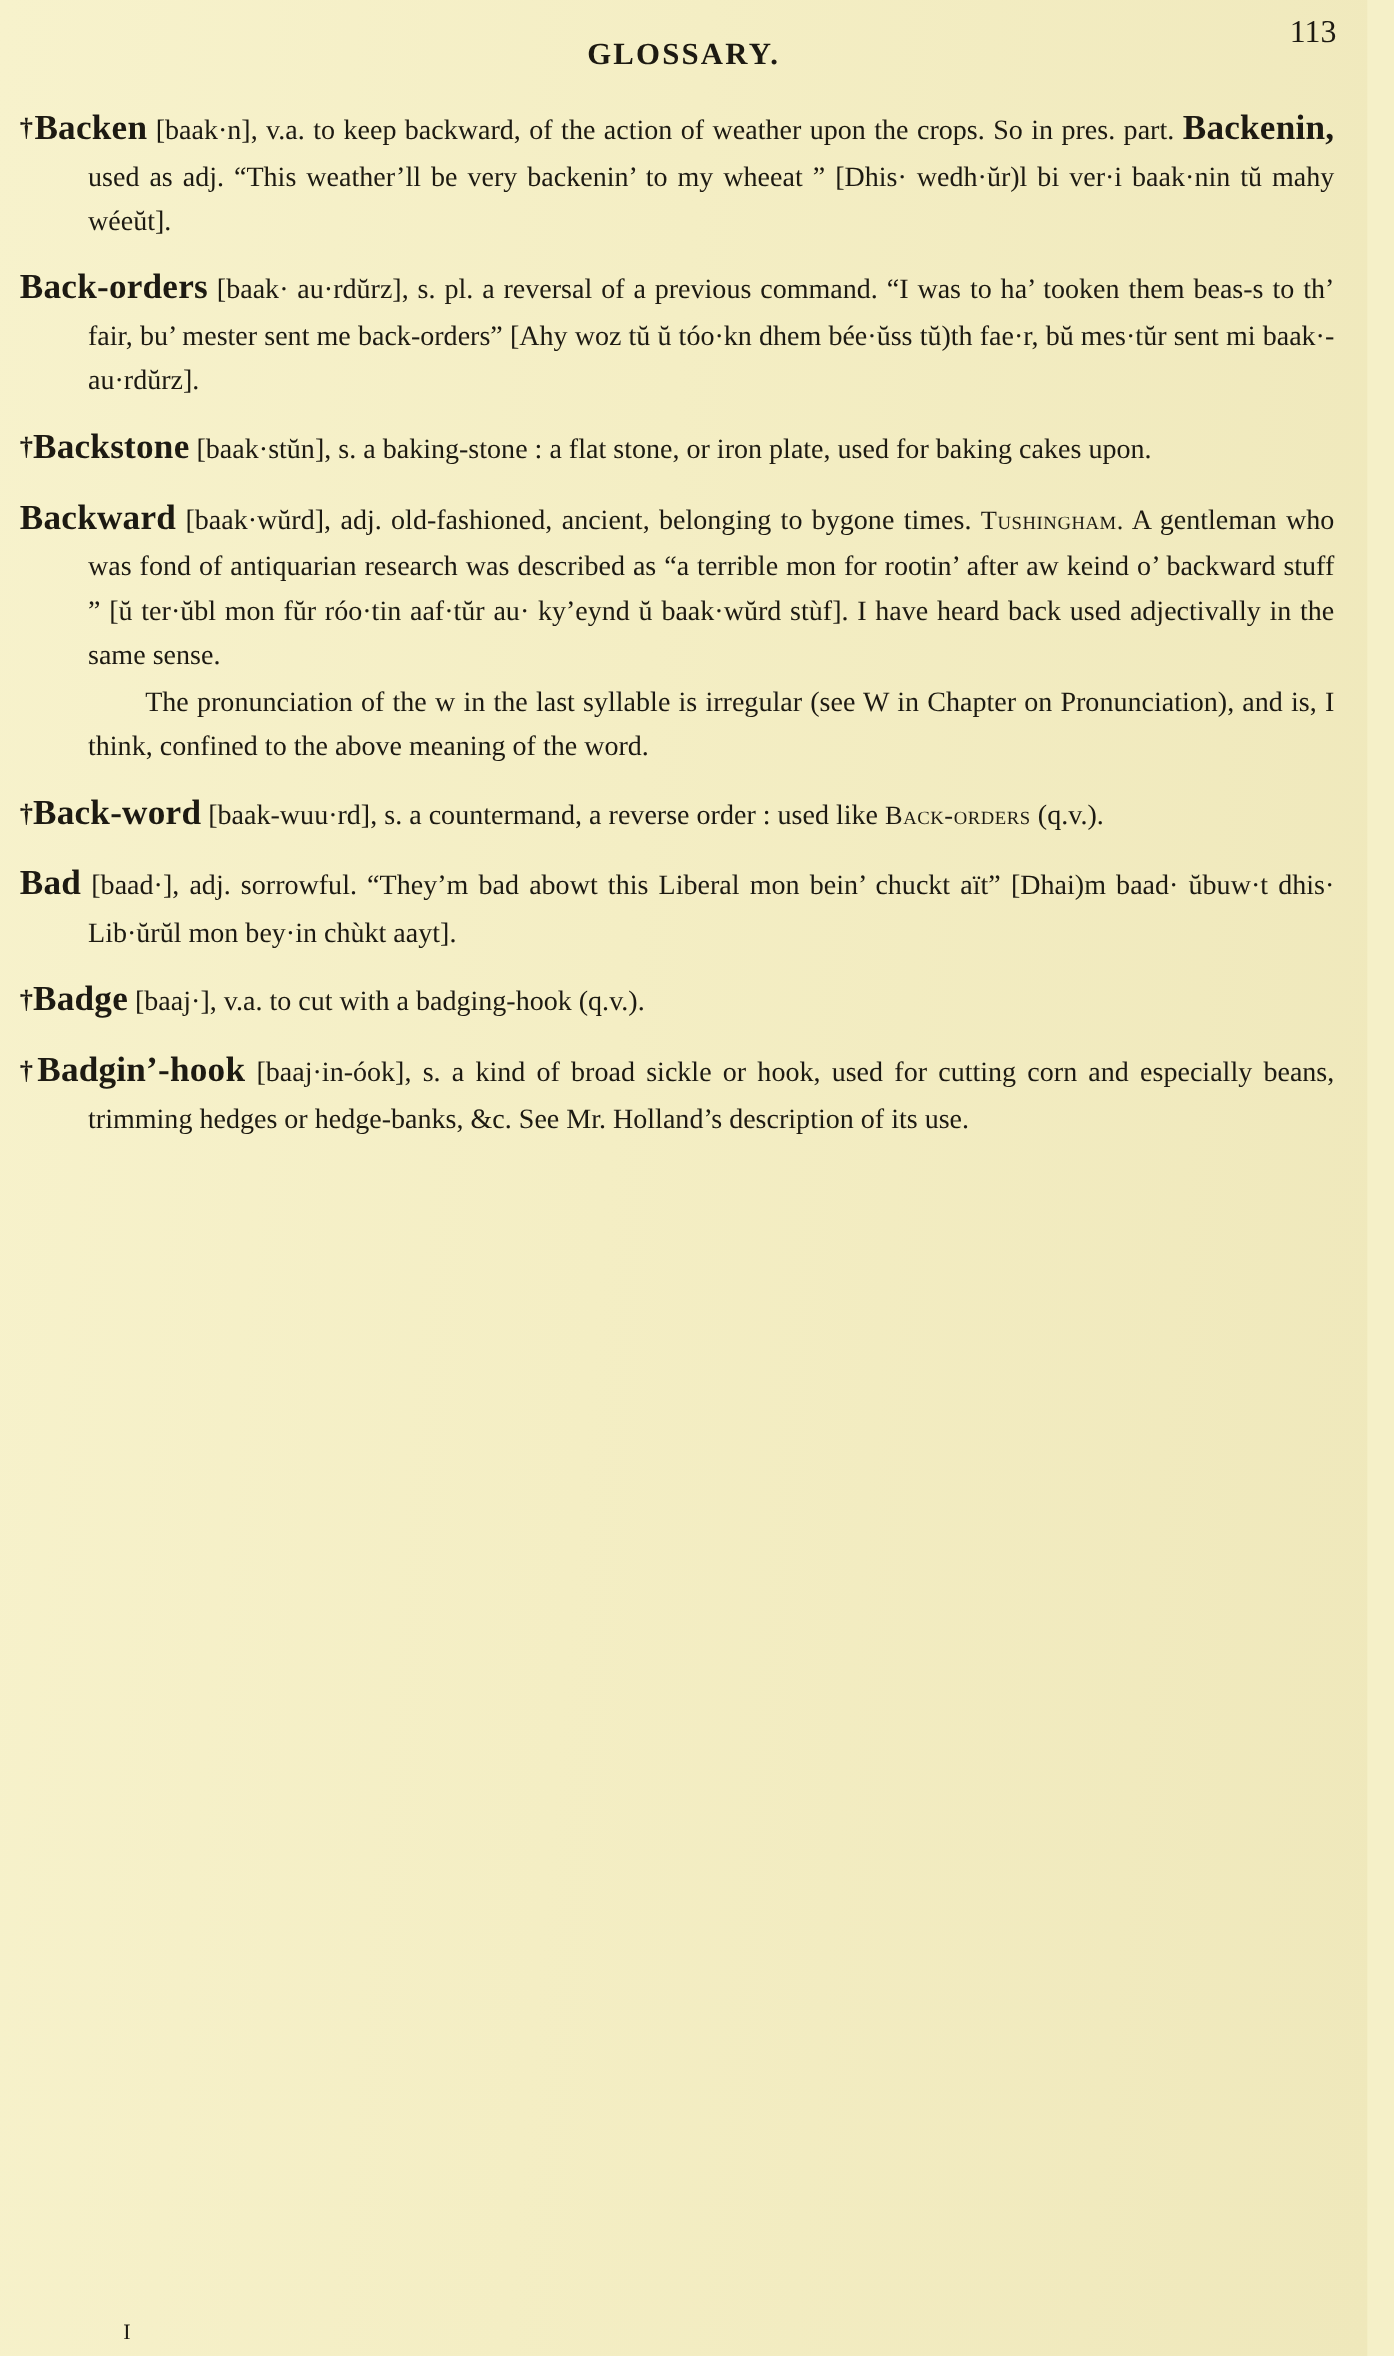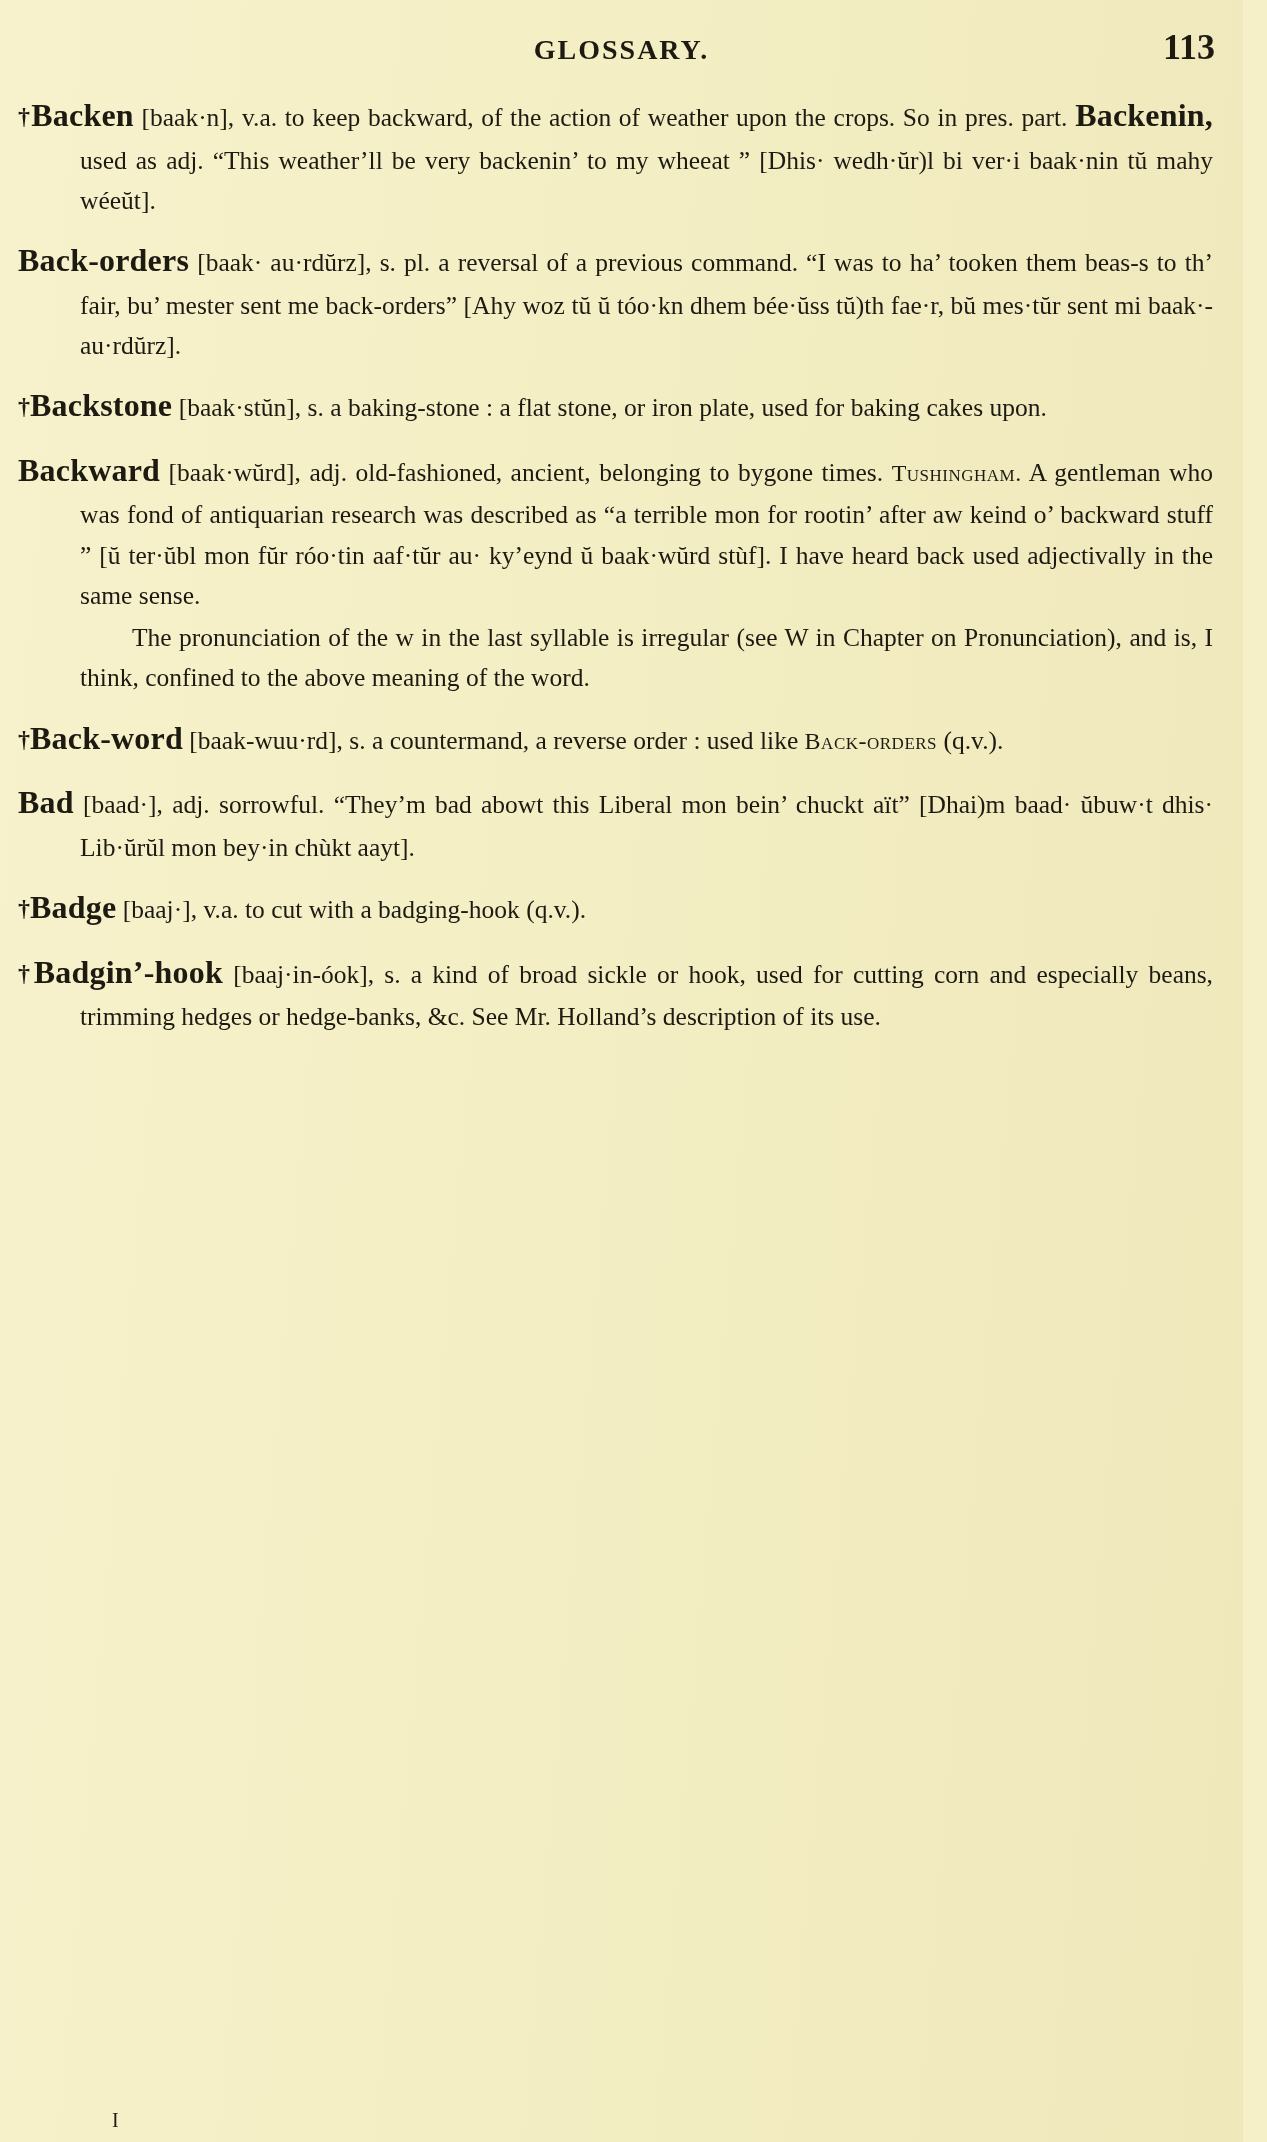--- a/index.html
+++ b/index.html
@@ -32,23 +32,23 @@
   .header-title {
     text-align: center;
     font-size: 28px;
     letter-spacing: 2px;
     font-weight: bold;
     font-family: "Liberation Serif", serif;
   }
   .page-number {
     position: absolute;
     right: 28px;
-    top: 26px;
-    font-size: 36px;
-    font-weight: bold;
+    top: 13px;
+    font-size: 29px;
+    font-weight: normal;
   }
   .body {
     padding: 0 30px 0 18px;
     box-sizing: border-box;
   }
   .entry {
     font-size: 25.5px;
     line-height: 1.58;
     text-align: justify;
     text-justify: inter-word;

